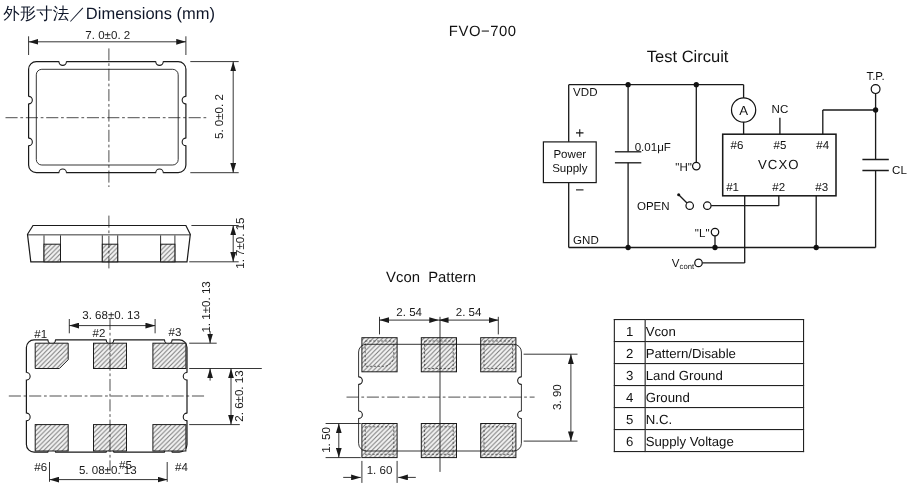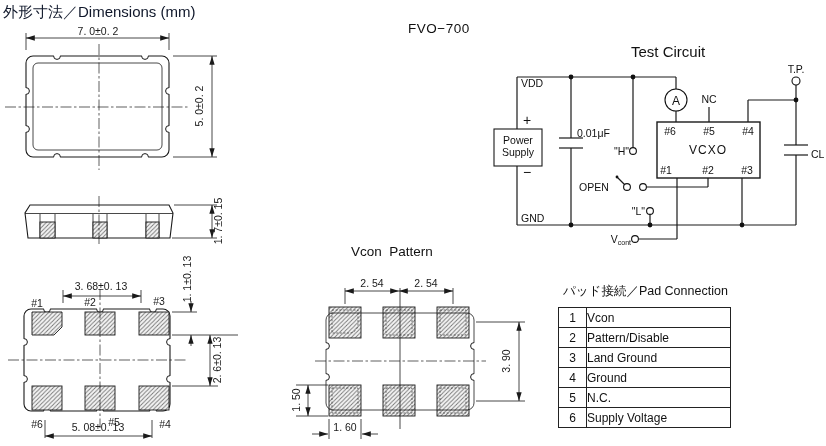--- a/index.html
+++ b/index.html
@@ -2,21 +2,21 @@
 <html><head>
 <meta charset="utf-8">
 <style>
   *{margin:0;padding:0;box-sizing:border-box}
   html,body{background:#fff}
   body{width:826px;height:446px;position:relative;overflow:hidden;
        font-family:"Liberation Sans",sans-serif;color:#111}
   .abs{position:absolute}
   .t-dim{left:3px;top:3px;font-size:15px;color:#0f172a;white-space:pre}
   .t-part{left:408px;top:21px;font-size:13.5px;font-weight:normal;letter-spacing:.5px}
-  .t-test{left:631px;top:43px;font-size:15px}
+  .t-test{left:588px;top:43px;font-size:15px}
   .t-land{left:351px;top:244px;font-size:13.5px;white-space:pre}
   svg.draw{left:0;top:0}
   .pc{left:558px;top:283px;width:182px}
   .pc-title{font-size:12.5px;margin-left:5px;white-space:pre}
   .pc table{border-collapse:collapse;margin-top:7px;font-size:12px}
   .pc td{border:1px solid #222;height:20px;padding:0}
   .pc td.no{width:28px;text-align:center}
   .pc td.fn{width:144px;padding-left:0}
   .lw{stroke:#1a1a1a;stroke-width:1.2;fill:none}
   .thin{stroke:#1a1a1a;stroke-width:.8;fill:none}
@@ -257,21 +257,20 @@
       <text class="ctx" x="579" y="191">OPEN</text>
       <text class="ctx" x="645" y="215" text-anchor="end">"L"</text>
       <text class="ctx" x="631" y="243" text-anchor="end"><tspan>V</tspan><tspan font-size="7" dy="1.5">cont</tspan></text>
       <text class="ctx" x="709" y="103" text-anchor="middle">NC</text>
       <text class="ctx" x="796" y="73" text-anchor="middle">T.P.</text>
       <text class="ctx" x="811" y="158">CL</text>
     </g>
   </svg>
 
   <div class="abs pc">
-    <div class="pc-title">パッド接続／Pad Connection</div>
     <table>
       <tbody>
         <tr>
           <td class="no">1</td>
           <td class="fn">Vcon</td>
         </tr>
         <tr>
           <td class="no">2</td>
           <td class="fn">Pattern/Disable</td>
         </tr>

